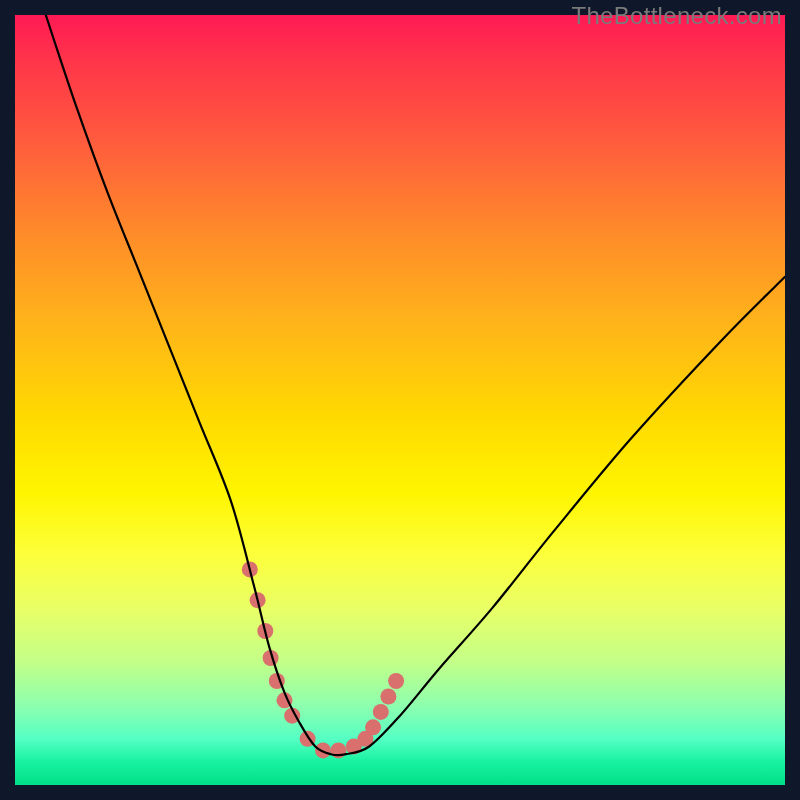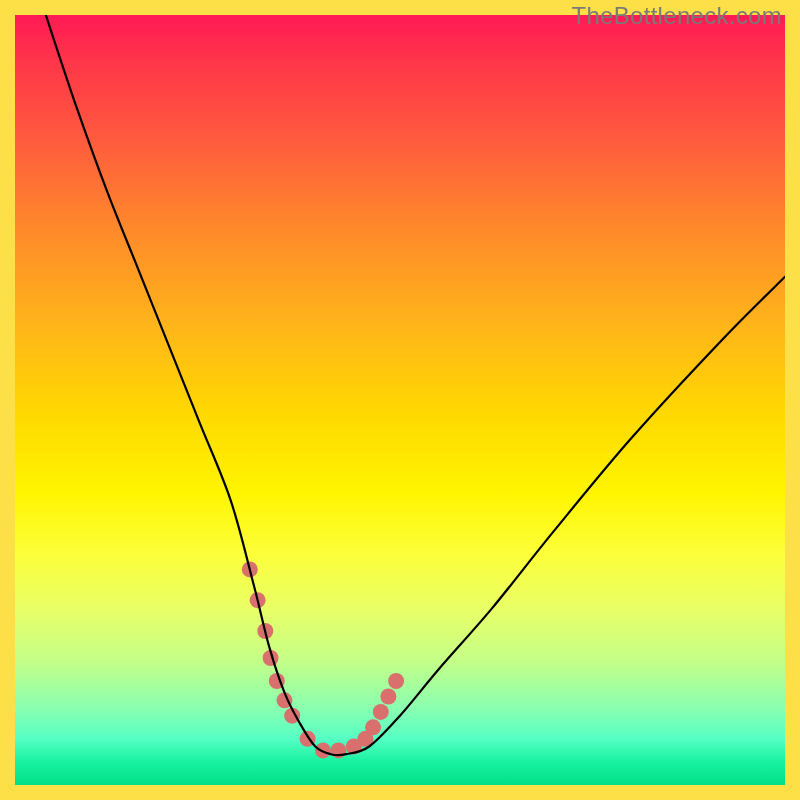--- a/index.html
+++ b/index.html
@@ -8,21 +8,21 @@
     background: #000;
     width: 800px;
     height: 800px;
     overflow: hidden;
     font-family: Arial, Helvetica, sans-serif;
   }
   .frame {
     position: relative;
     width: 800px;
     height: 800px;
-    background: #fde047;
+    background: #0f172a;
   }
   .plot-area {
     position: absolute;
     left: 15px;
     top: 15px;
     width: 770px;
     height: 770px;
     background: linear-gradient(
       to bottom,
       #ff1a55 0%,

